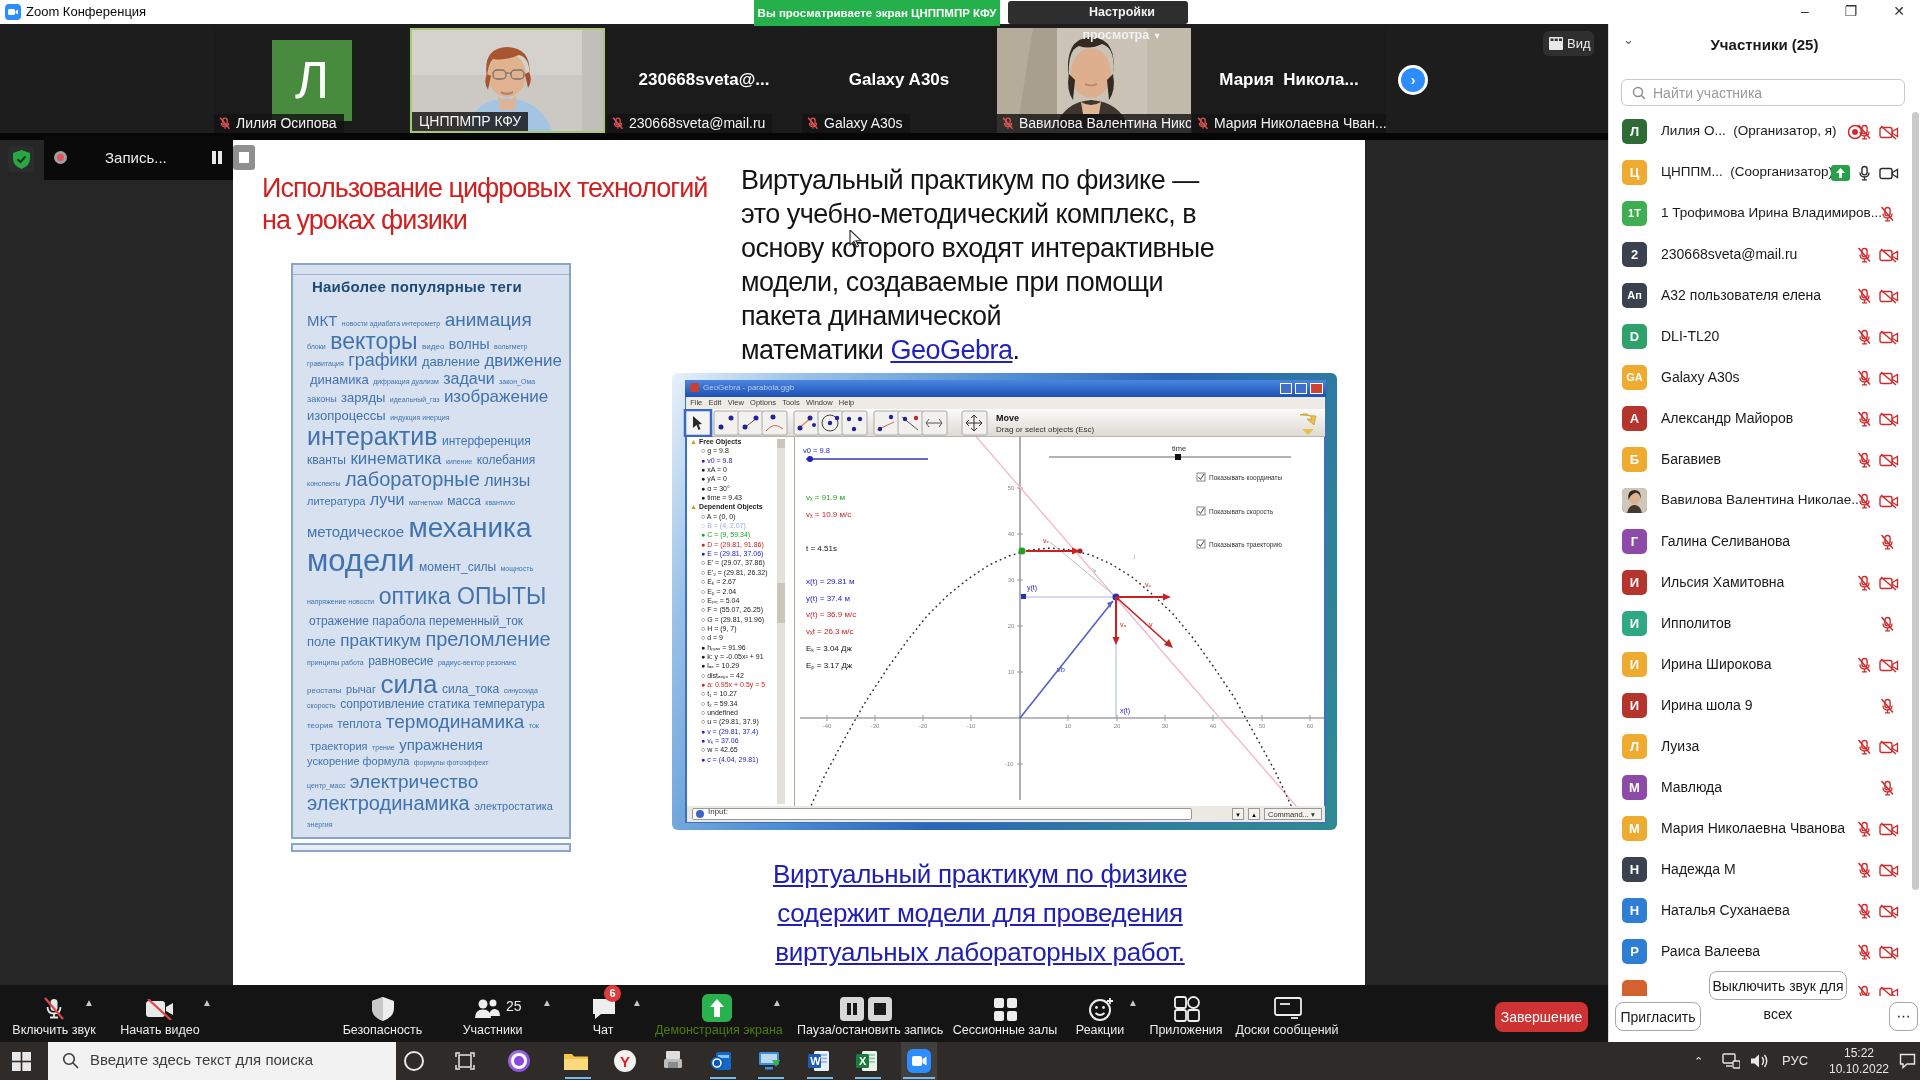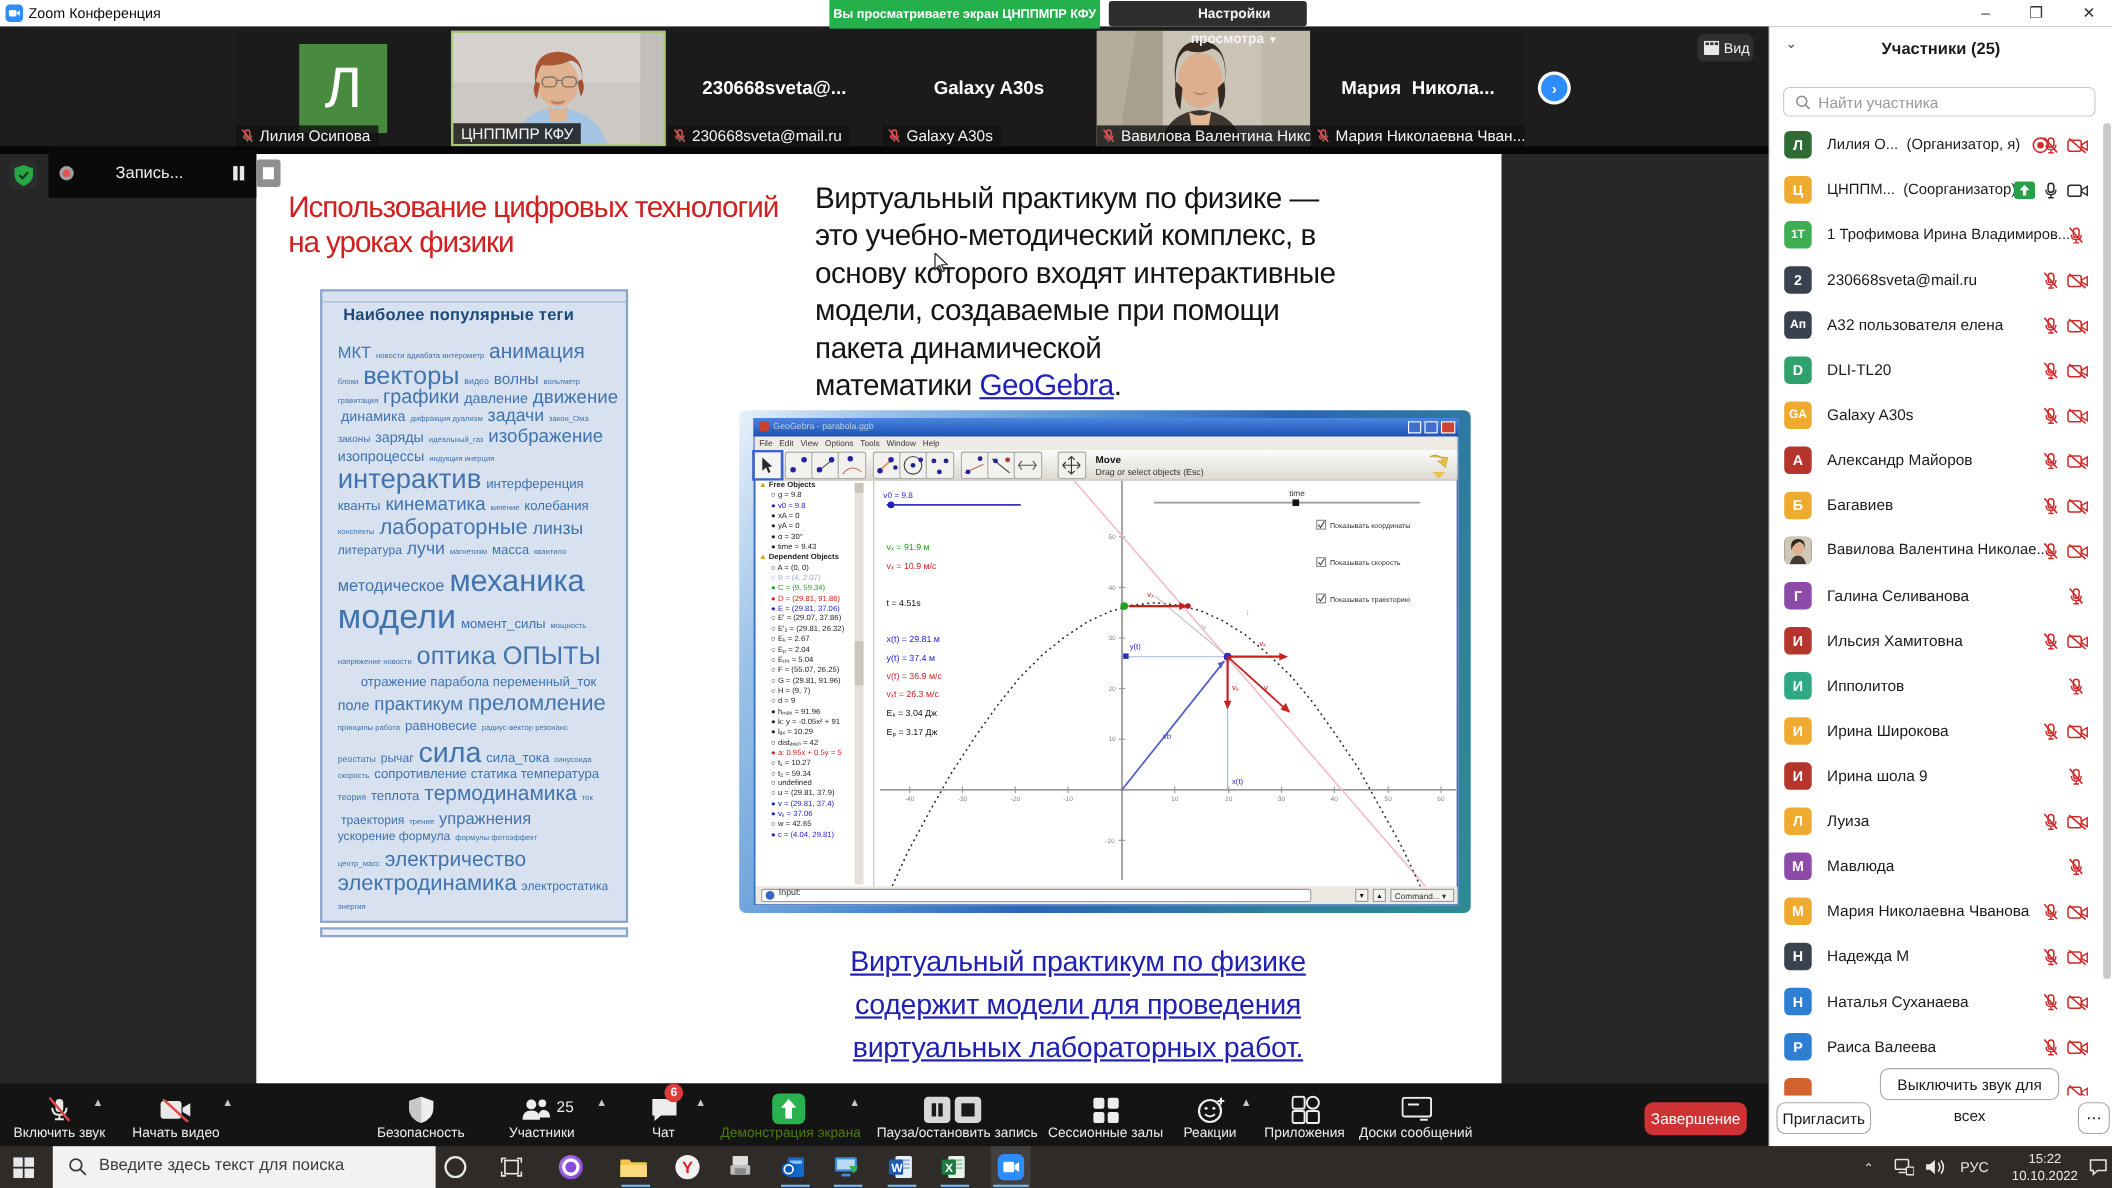--- a/index.html
+++ b/index.html
@@ -176,21 +176,21 @@
       <div class="tl" style="top:105px;left:17px;"><b style="font-size:13px;">динамика</b> <b style="font-size:7px;">дифракция дуализм</b> <b style="font-size:16px;">задачи</b> <b style="font-size:7px;">закон_Ома</b></div>
       <div class="tl" style="top:122px;left:14px;"><b style="font-size:9px;">законы</b> <b style="font-size:13px;">заряды</b> <b style="font-size:7px;">идеальный_газ</b> <b style="font-size:17px;">изображение</b></div>
       <div class="tl" style="top:141px;left:14px;"><b style="font-size:13px;">изопроцессы</b> <b style="font-size:7px;">индукция инерция</b></div>
       <div class="tl" style="top:157px;left:14px;"><b style="font-size:25px;margin-top:24px;">интерактив</b> <b style="font-size:12px;">интерференция</b></div>
       <div class="tl" style="top:184px;left:14px;"><b style="font-size:12px;">кванты</b> <b style="font-size:17px;">кинематика</b> <b style="font-size:7px;">кипение</b> <b style="font-size:12px;">колебания</b></div>
       <div class="tl" style="top:203px;left:14px;"><b style="font-size:7px;">конспекты</b> <b style="font-size:20px;">лабораторные</b> <b style="font-size:16px;">линзы</b></div>
       <div class="tl" style="top:226px;left:14px;"><b style="font-size:11px;">литература</b> <b style="font-size:16px;">лучи</b> <b style="font-size:7px;">магнетизм</b> <b style="font-size:12px;">масса</b> <b style="font-size:7px;">квантило</b></div>
       <div class="tl" style="top:247px;left:14px;"><b style="font-size:15px;">методическое</b> <b style="font-size:28px;">механика</b></div>
       <div class="tl" style="top:278px;left:14px;"><b style="font-size:31px;">модели</b> <b style="font-size:12px;">момент_силы</b> <b style="font-size:7px;">мощность</b></div>
       <div class="tl" style="top:318px;left:14px;"><b style="font-size:7px;">напряжение новости</b> <b style="font-size:23px;">оптика ОПЫТЫ</b></div>
-      <div class="tl" style="top:346px;left:4px;text-align:center;"><b style="font-size:12px;">отражение парабола переменный_ток</b></div>
+      <div class="tl" style="top:346px;left:16px;"><b style="font-size:12px;">отражение парабола переменный_ток</b></div>
       <div class="tl" style="top:363px;left:14px;"><b style="font-size:13px;">поле</b> <b style="font-size:17px;">практикум</b> <b style="font-size:20px;">преломление</b></div>
       <div class="tl" style="top:386px;left:14px;"><b style="font-size:7px;">принципы работа</b> <b style="font-size:12px;">равновесие</b> <b style="font-size:7px;">радиус-вектор резонанс</b></div>
       <div class="tl" style="top:404px;left:14px;"><b style="font-size:8px;">реостаты</b> <b style="font-size:11px;">рычаг</b> <b style="font-size:26px;">сила</b> <b style="font-size:12px;">сила_тока</b> <b style="font-size:7px;">синусоида</b></div>
       <div class="tl" style="top:429px;left:14px;"><b style="font-size:7px;">скорость</b> <b style="font-size:12px;">сопротивление статика температура</b></div>
       <div class="tl" style="top:446px;left:14px;"><b style="font-size:8px;">теория</b> <b style="font-size:12px;">теплота</b> <b style="font-size:19px;">термодинамика</b> <b style="font-size:7px;">ток</b></div>
       <div class="tl" style="top:471px;left:17px;"><b style="font-size:11px;">траектория</b> <b style="font-size:7px;">трение</b> <b style="font-size:15px;">упражнения</b></div>
       <div class="tl" style="top:486px;left:14px;"><b style="font-size:11px;">ускорение формула</b> <b style="font-size:7px;">формулы фотоэффект</b></div>
       <div class="tl" style="top:506px;left:14px;"><b style="font-size:7px;">центр_масс</b> <b style="font-size:19px;">электричество</b></div>
       <div class="tl" style="top:527px;left:14px;"><b style="font-size:20px;">электродинамика</b> <b style="font-size:11px;">электростатика</b></div>
       <div class="tl" style="top:548px;left:14px;"><b style="font-size:7px;">энергия</b></div>
@@ -849,21 +849,21 @@
         </svg>
         <svg class="iccam" viewBox="0 0 20 15">
           <rect x="1" y="2.5" width="12" height="10" rx="2" fill="none" stroke="#d02b2b" stroke-width="1.4"></rect>
           <path d="M13.5 6.5 L18.5 3.5 V11.5 L13.5 8.5 Z" fill="none" stroke="#d02b2b" stroke-width="1.3"></path>
           <line x1="2" y1="1" x2="17" y2="14" stroke="#d02b2b" stroke-width="1.5"></line>
         </svg>
       </div>
 
   <div style="position:absolute;left:0;top:972px;width:100%;height:46px;background:#fff;"></div>
   <div style="position:absolute;left:6px;top:978px;width:86px;height:29px;border:1px solid #a8a8a8;border-radius:8px;background:#fff;font-size:14px;color:#1a1a1a;text-align:center;line-height:28px;">Пригласить</div>
-  <div style="position:absolute;left:100px;top:947px;width:163px;height:29px;border:1px solid #a8a8a8;border-radius:8px;background:#fff;font-size:14px;color:#1a1a1a;text-align:center;line-height:28px;">Выключить звук для всех</div>
+  <div style="position:absolute;left:100px;top:947px;width:138px;height:29px;border:1px solid #a8a8a8;border-radius:8px;background:#fff;font-size:14px;color:#1a1a1a;text-align:center;line-height:28px;">Выключить звук для всех</div>
   <div style="position:absolute;left:280px;top:978px;width:29px;height:29px;border:1px solid #a8a8a8;border-radius:8px;background:#fff;font-size:14px;color:#1a1a1a;text-align:center;line-height:26px;">⋯</div>
   <div style="position:absolute;left:303px;top:88px;width:7px;height:778px;background:#c9c9c9;border-radius:4px;"></div>
 </div>
 
 <div class="abs" id="taskbar">
   <svg style="position:absolute;left:12px;top:10px;" width="19" height="19" viewBox="0 0 19 19">
         <rect x="0" y="0" width="8.7" height="8.7" fill="#e8e8e8"></rect>
         <rect x="10.3" y="0" width="8.7" height="8.7" fill="#e8e8e8"></rect>
         <rect x="0" y="10.3" width="8.7" height="8.7" fill="#e8e8e8"></rect>
         <rect x="10.3" y="10.3" width="8.7" height="8.7" fill="#e8e8e8"></rect>

